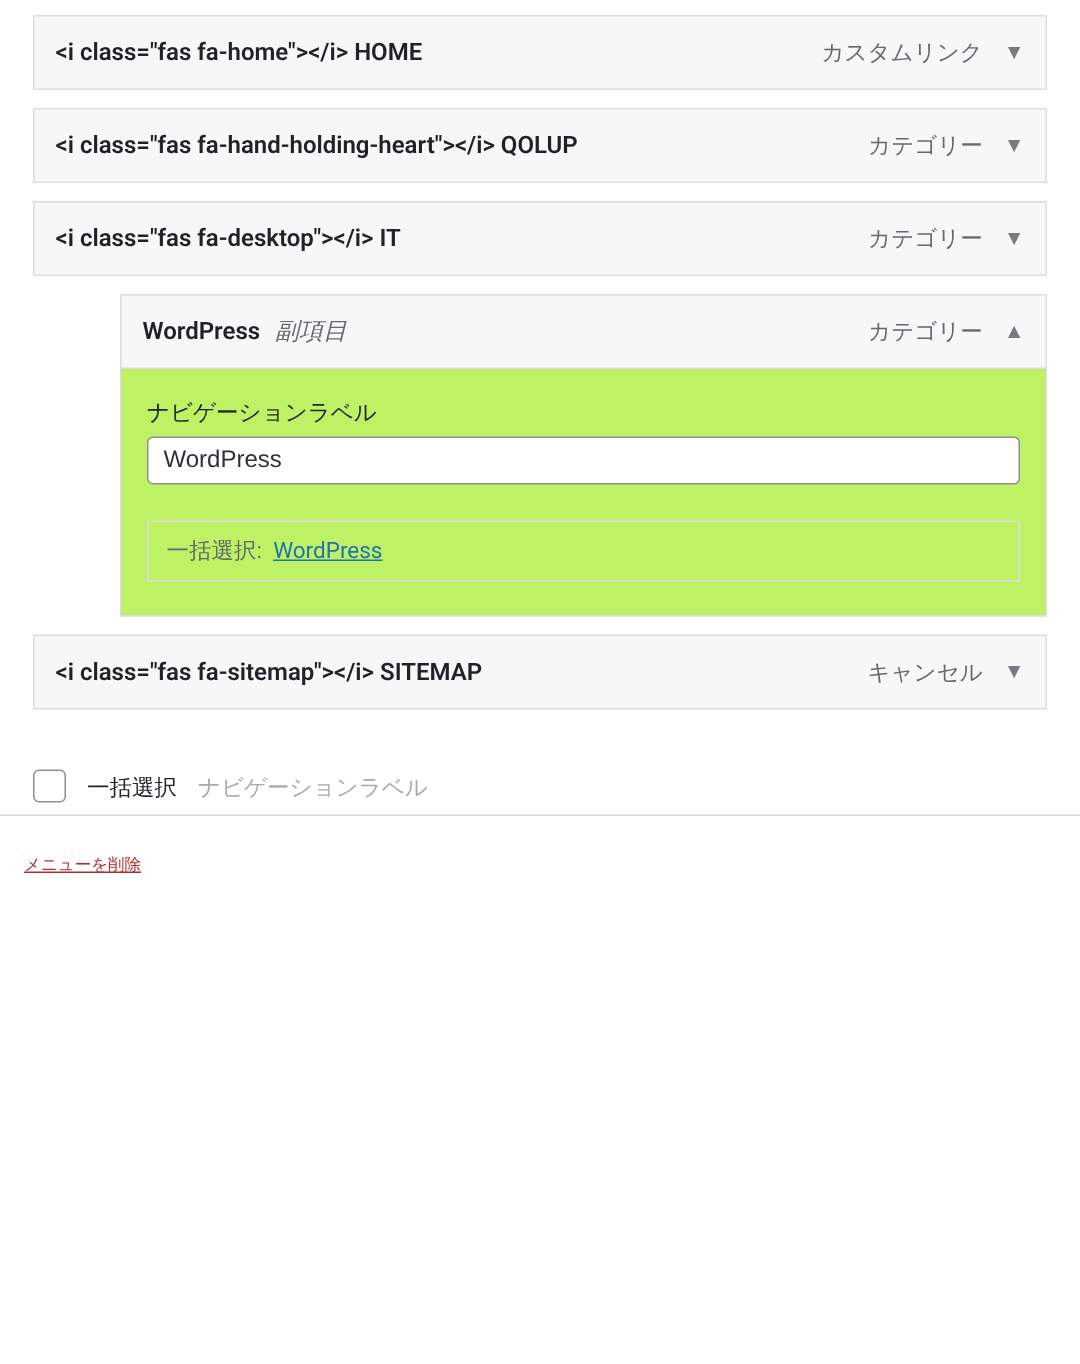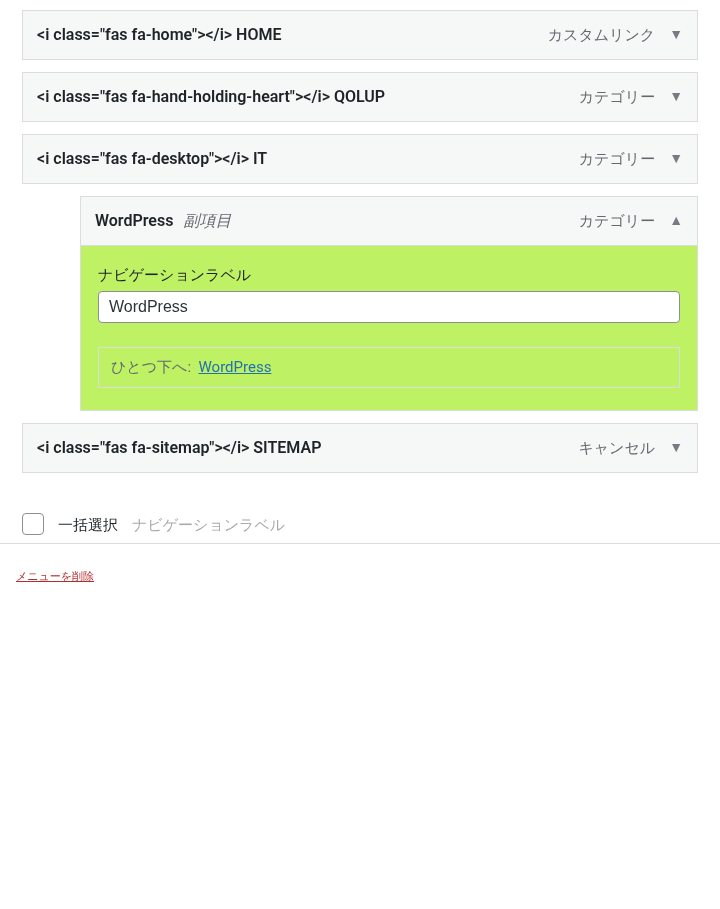--- a/index.html
+++ b/index.html
@@ -177,21 +177,21 @@
     <span class="toggle-arrow">▲</span>
   </div>
 </div>
 
 <div class="menu-item-settings">
   <div class="field-label">ナビゲーションラベル</div>
   <input type="text" class="text-input" value="WordPress" style="">
 
 
   <div class="original-box">
-    <span>ひとつ下へ:</span>
+    <span>一括選択:</span>
     &nbsp;<a href="#" class="link">WordPress</a>
   </div>
 
 </div>
 
 <div class="menu-item">
   <div class="menu-item-title">&lt;i class="fas fa-sitemap"&gt;&lt;/i&gt; SITEMAP</div>
   <div class="menu-item-right">
     <span>キャンセル</span>
     <span class="toggle-arrow">▼</span>

